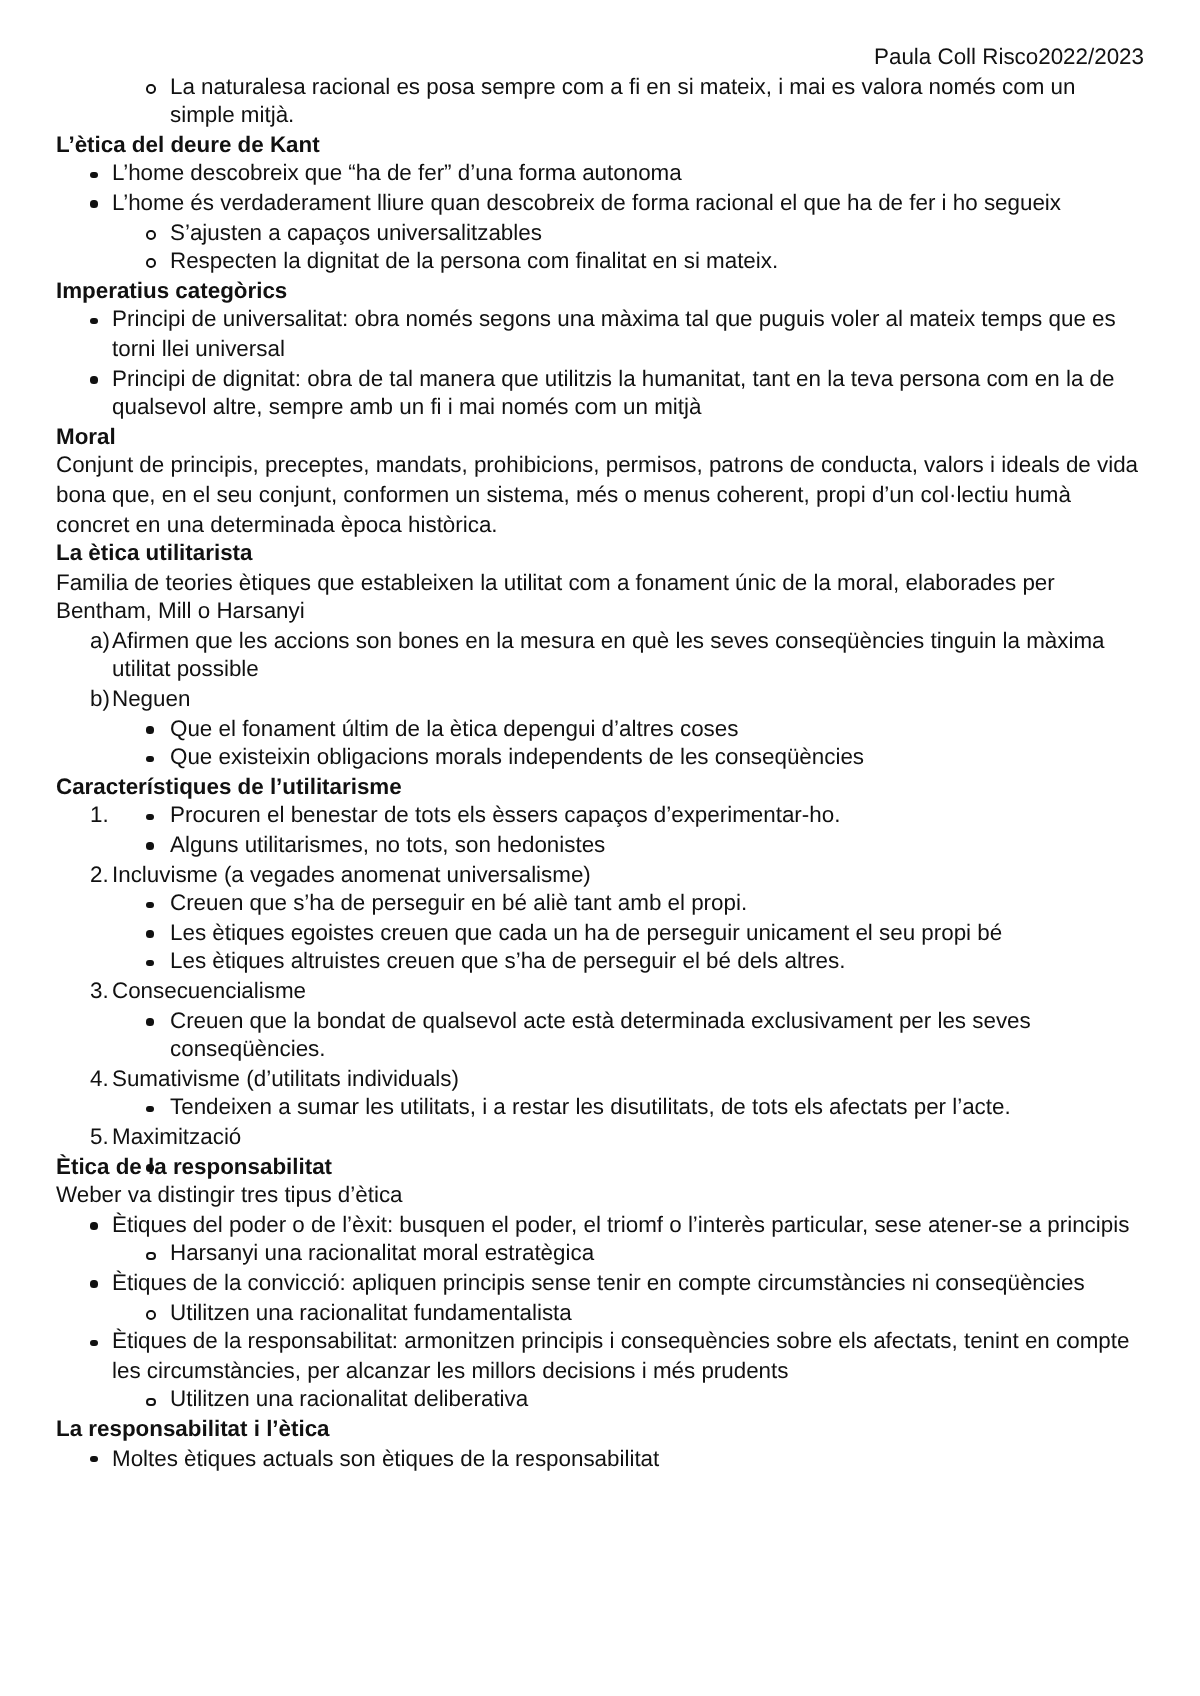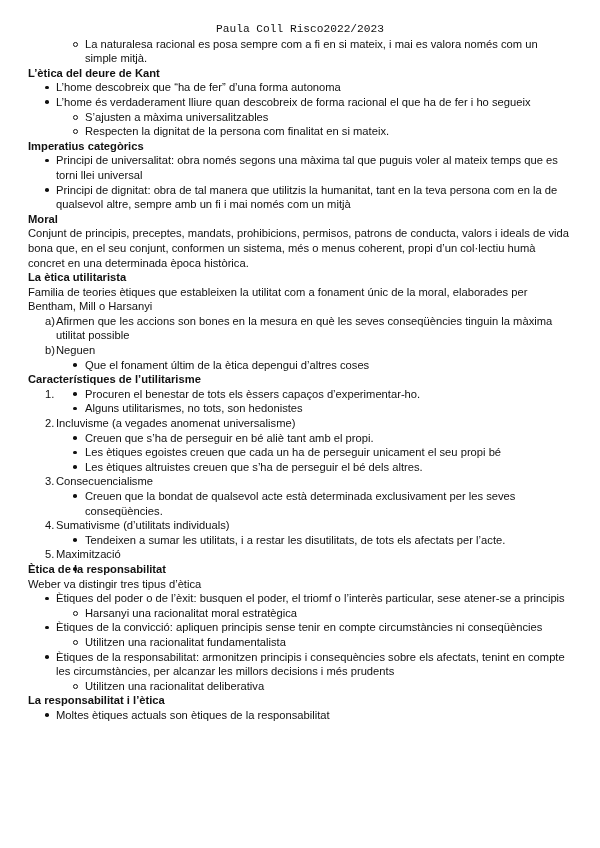--- a/index.html
+++ b/index.html
@@ -15,23 +15,22 @@
     padding: 22px 28px 0 28px;
     background: #ffffff;
     font-family: "Liberation Sans", sans-serif;
     font-size: 11.2px;
     line-height: 14.6px;
     color: #111111;
     overflow: hidden;
   }
   .header {
     display: flex;
-    justify-content: center;
+    justify-content: flex-end;
     align-items: baseline;
-    font-family: Liberation Mono, monospace;
   }
   .block { position: relative; }
   .h { font-weight: bold; }
   .p { }
   .li { position: relative; }
   .li.lvl1 { padding-left: 28px; }
   .li.lvl2 { padding-left: 57px; }
   .mk { position: absolute; top: 0; }
   .li.lvl1 .mk { left: 17px; }
   .li.lvl2 .mk { left: 45px; }
@@ -56,32 +55,33 @@
 <div class="page">
   <div class="header">
     <span>Paula Coll Risco</span>
     <span>2022/2023</span>
   </div>
   <div id="doc-body">
       <div class="block li lvl2"><span class="mk circle"></span><span class="li-text">La naturalesa racional es posa sempre com a fi en si mateix, i mai es valora només com un simple mitjà.</span></div>
       <div class="block h">L’ètica del deure de Kant</div>
       <div class="block li lvl1"><span class="mk disc"></span><span class="li-text">L’home descobreix que “ha de fer” d’una forma autonoma</span></div>
       <div class="block li lvl1"><span class="mk disc"></span><span class="li-text">L’home és verdaderament lliure quan descobreix de forma racional el que ha de fer i ho segueix</span></div>
-      <div class="block li lvl2"><span class="mk circle"></span><span class="li-text">S’ajusten a màxima universalitzables</span></div>
+      <div class="block li lvl2"><span class="mk circle"></span><span class="li-text">S’ajusten a capaços universalitzables</span></div>
       <div class="block li lvl2"><span class="mk circle"></span><span class="li-text">Respecten la dignitat de la persona com finalitat en si mateix.</span></div>
       <div class="block h">Imperatius categòrics</div>
       <div class="block li lvl1"><span class="mk disc"></span><span class="li-text">Principi de universalitat: obra només segons una màxima tal que puguis voler al mateix temps que es torni llei universal</span></div>
       <div class="block li lvl1"><span class="mk disc"></span><span class="li-text">Principi de dignitat: obra de tal manera que utilitzis la humanitat, tant en la teva persona com en la de qualsevol altre, sempre amb un fi i mai només com un mitjà</span></div>
       <div class="block h">Moral</div>
       <div class="block p">Conjunt de principis, preceptes, mandats, prohibicions, permisos, patrons de conducta, valors i ideals de vida bona que, en el seu conjunt, conformen un sistema, més o menus coherent, propi d’un col·lectiu humà concret en una determinada època històrica.</div>
       <div class="block h">La ètica utilitarista</div>
       <div class="block p">Familia de teories ètiques que estableixen la utilitat com a fonament únic de la moral, elaborades per Bentham, Mill o Harsanyi</div>
       <div class="block li lvl1"><span class="mk txt">a)</span><span class="li-text">Afirmen que les accions son bones en la mesura en què les seves conseqüències tinguin la màxima utilitat possible</span></div>
       <div class="block li lvl1"><span class="mk txt">b)</span><span class="li-text">Neguen</span></div>
       <div class="block li lvl2"><span class="mk disc"></span><span class="li-text">Que el fonament últim de la ètica depengui d’altres coses</span></div>
+      <div class="block li lvl2"><span class="mk disc"></span><span class="li-text">Que existeixin obligacions morals independents de les conseqüències</span></div>
       <div class="block h">Característiques de l’utilitarisme</div>
       <div class="block li lvl1"><span class="mk txt">1.</span></div>
       <div class="block li lvl2"><span class="mk disc"></span><span class="li-text">Procuren el benestar de tots els èssers capaços d’experimentar-ho.</span></div>
       <div class="block li lvl2"><span class="mk disc"></span><span class="li-text">Alguns utilitarismes, no tots, son hedonistes</span></div>
       <div class="block li lvl1"><span class="mk txt">2.</span><span class="li-text">Incluvisme (a vegades anomenat universalisme)</span></div>
       <div class="block li lvl2"><span class="mk disc"></span><span class="li-text">Creuen que s’ha de perseguir en bé aliè tant amb el propi.</span></div>
       <div class="block li lvl2"><span class="mk disc"></span><span class="li-text">Les ètiques egoistes creuen que cada un ha de perseguir unicament el seu propi bé</span></div>
       <div class="block li lvl2"><span class="mk disc"></span><span class="li-text">Les ètiques altruistes creuen que s’ha de perseguir el bé dels altres.</span></div>
       <div class="block li lvl1"><span class="mk txt">3.</span><span class="li-text">Consecuencialisme</span></div>
       <div class="block li lvl2"><span class="mk disc"></span><span class="li-text">Creuen que la bondat de qualsevol acte està determinada exclusivament per les seves conseqüències.</span></div>

